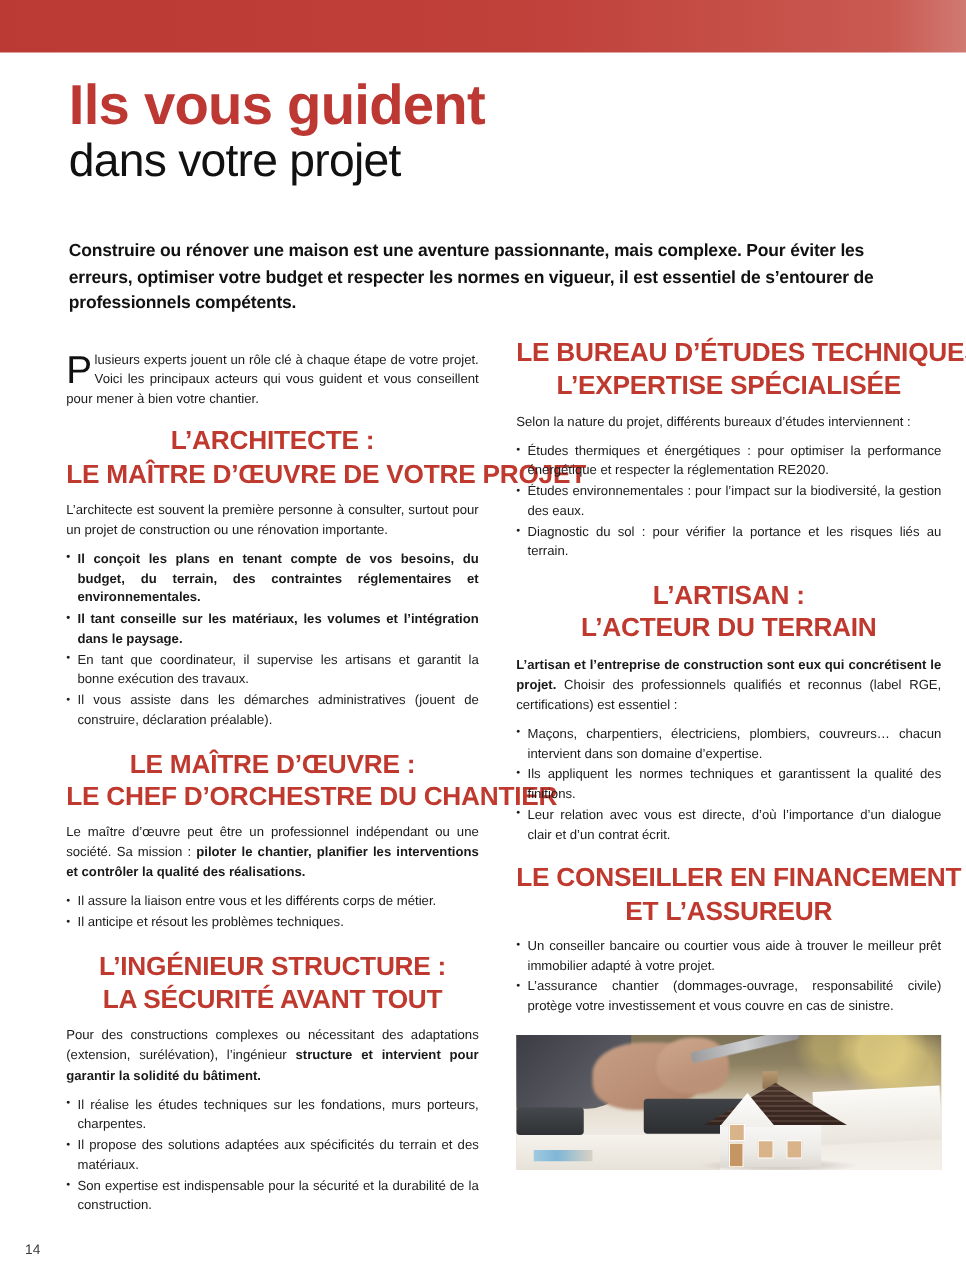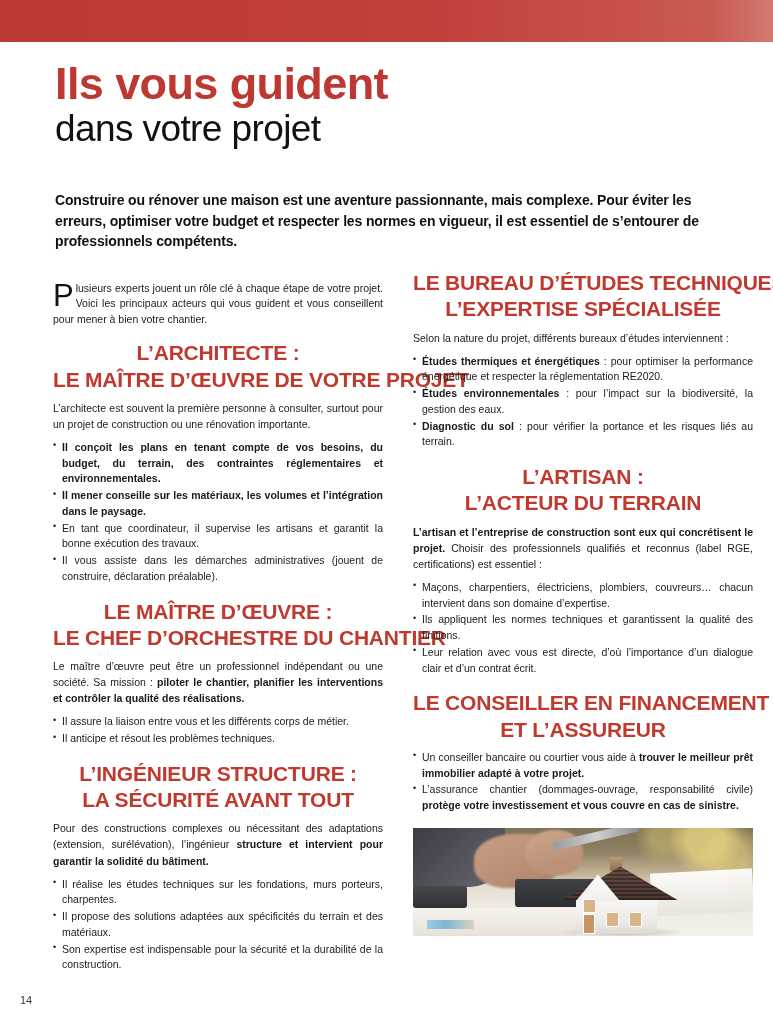--- a/index.html
+++ b/index.html
@@ -145,21 +145,21 @@
   }
   ul.bul li::before {
     content: "•";
     position: absolute;
     left: 0;
     top: -0.5px;
     font-size: 9px;
     color: #1a1a1a;
   }
   ul.bul li.b { font-weight: 700; }
-  ul.bul li b { font-weight: 700; }
+  ul.bul li b { font-weight: 400; }
 
   
   .gap-top { margin-top: 12px; }
 
   
   .photo-wrap {
     margin-top: 14px;
     width: 340px;
     height: 108px;
     overflow: hidden;
@@ -315,21 +315,21 @@
       <p class="dropcap-para"><span class="dropcap">P</span><span>lusieurs experts jouent un rôle clé à chaque étape de votre projet. Voici les principaux acteurs qui vous guident et vous conseillent pour mener à bien votre chantier.</span></p>
 
       <div class="sec-block gap-top">
         <h2 class="sec">
           <span class="l">L’ARCHITECTE :</span>
           <span class="l">LE MAÎTRE D’ŒUVRE DE VOTRE PROJET</span>
         </h2>
         <p class="body">L’architecte est souvent la première personne à consulter, surtout pour un projet de construction ou une rénovation importante.</p>
         <ul class="bul">
           <li class="b">Il conçoit les plans en tenant compte de vos besoins, du budget, du terrain, des contraintes réglementaires et environnementales.</li>
-          <li class="b">Il mener conseille sur les matériaux, les volumes et l’intégration dans le paysage.</li>
+          <li class="b">Il tant conseille sur les matériaux, les volumes et l’intégration dans le paysage.</li>
           <li>En tant que coordinateur, il supervise les artisans et garantit la bonne exécution des travaux.</li>
           <li>Il vous assiste dans les démarches administratives (jouent de construire, déclaration préalable).</li>
         </ul>
       </div>
 
       <div class="sec-block gap-top">
         <h2 class="sec">
           <span class="l">LE MAÎTRE D’ŒUVRE :</span>
           <span class="l">LE CHEF D’ORCHESTRE DU CHANTIER</span>
         </h2>

